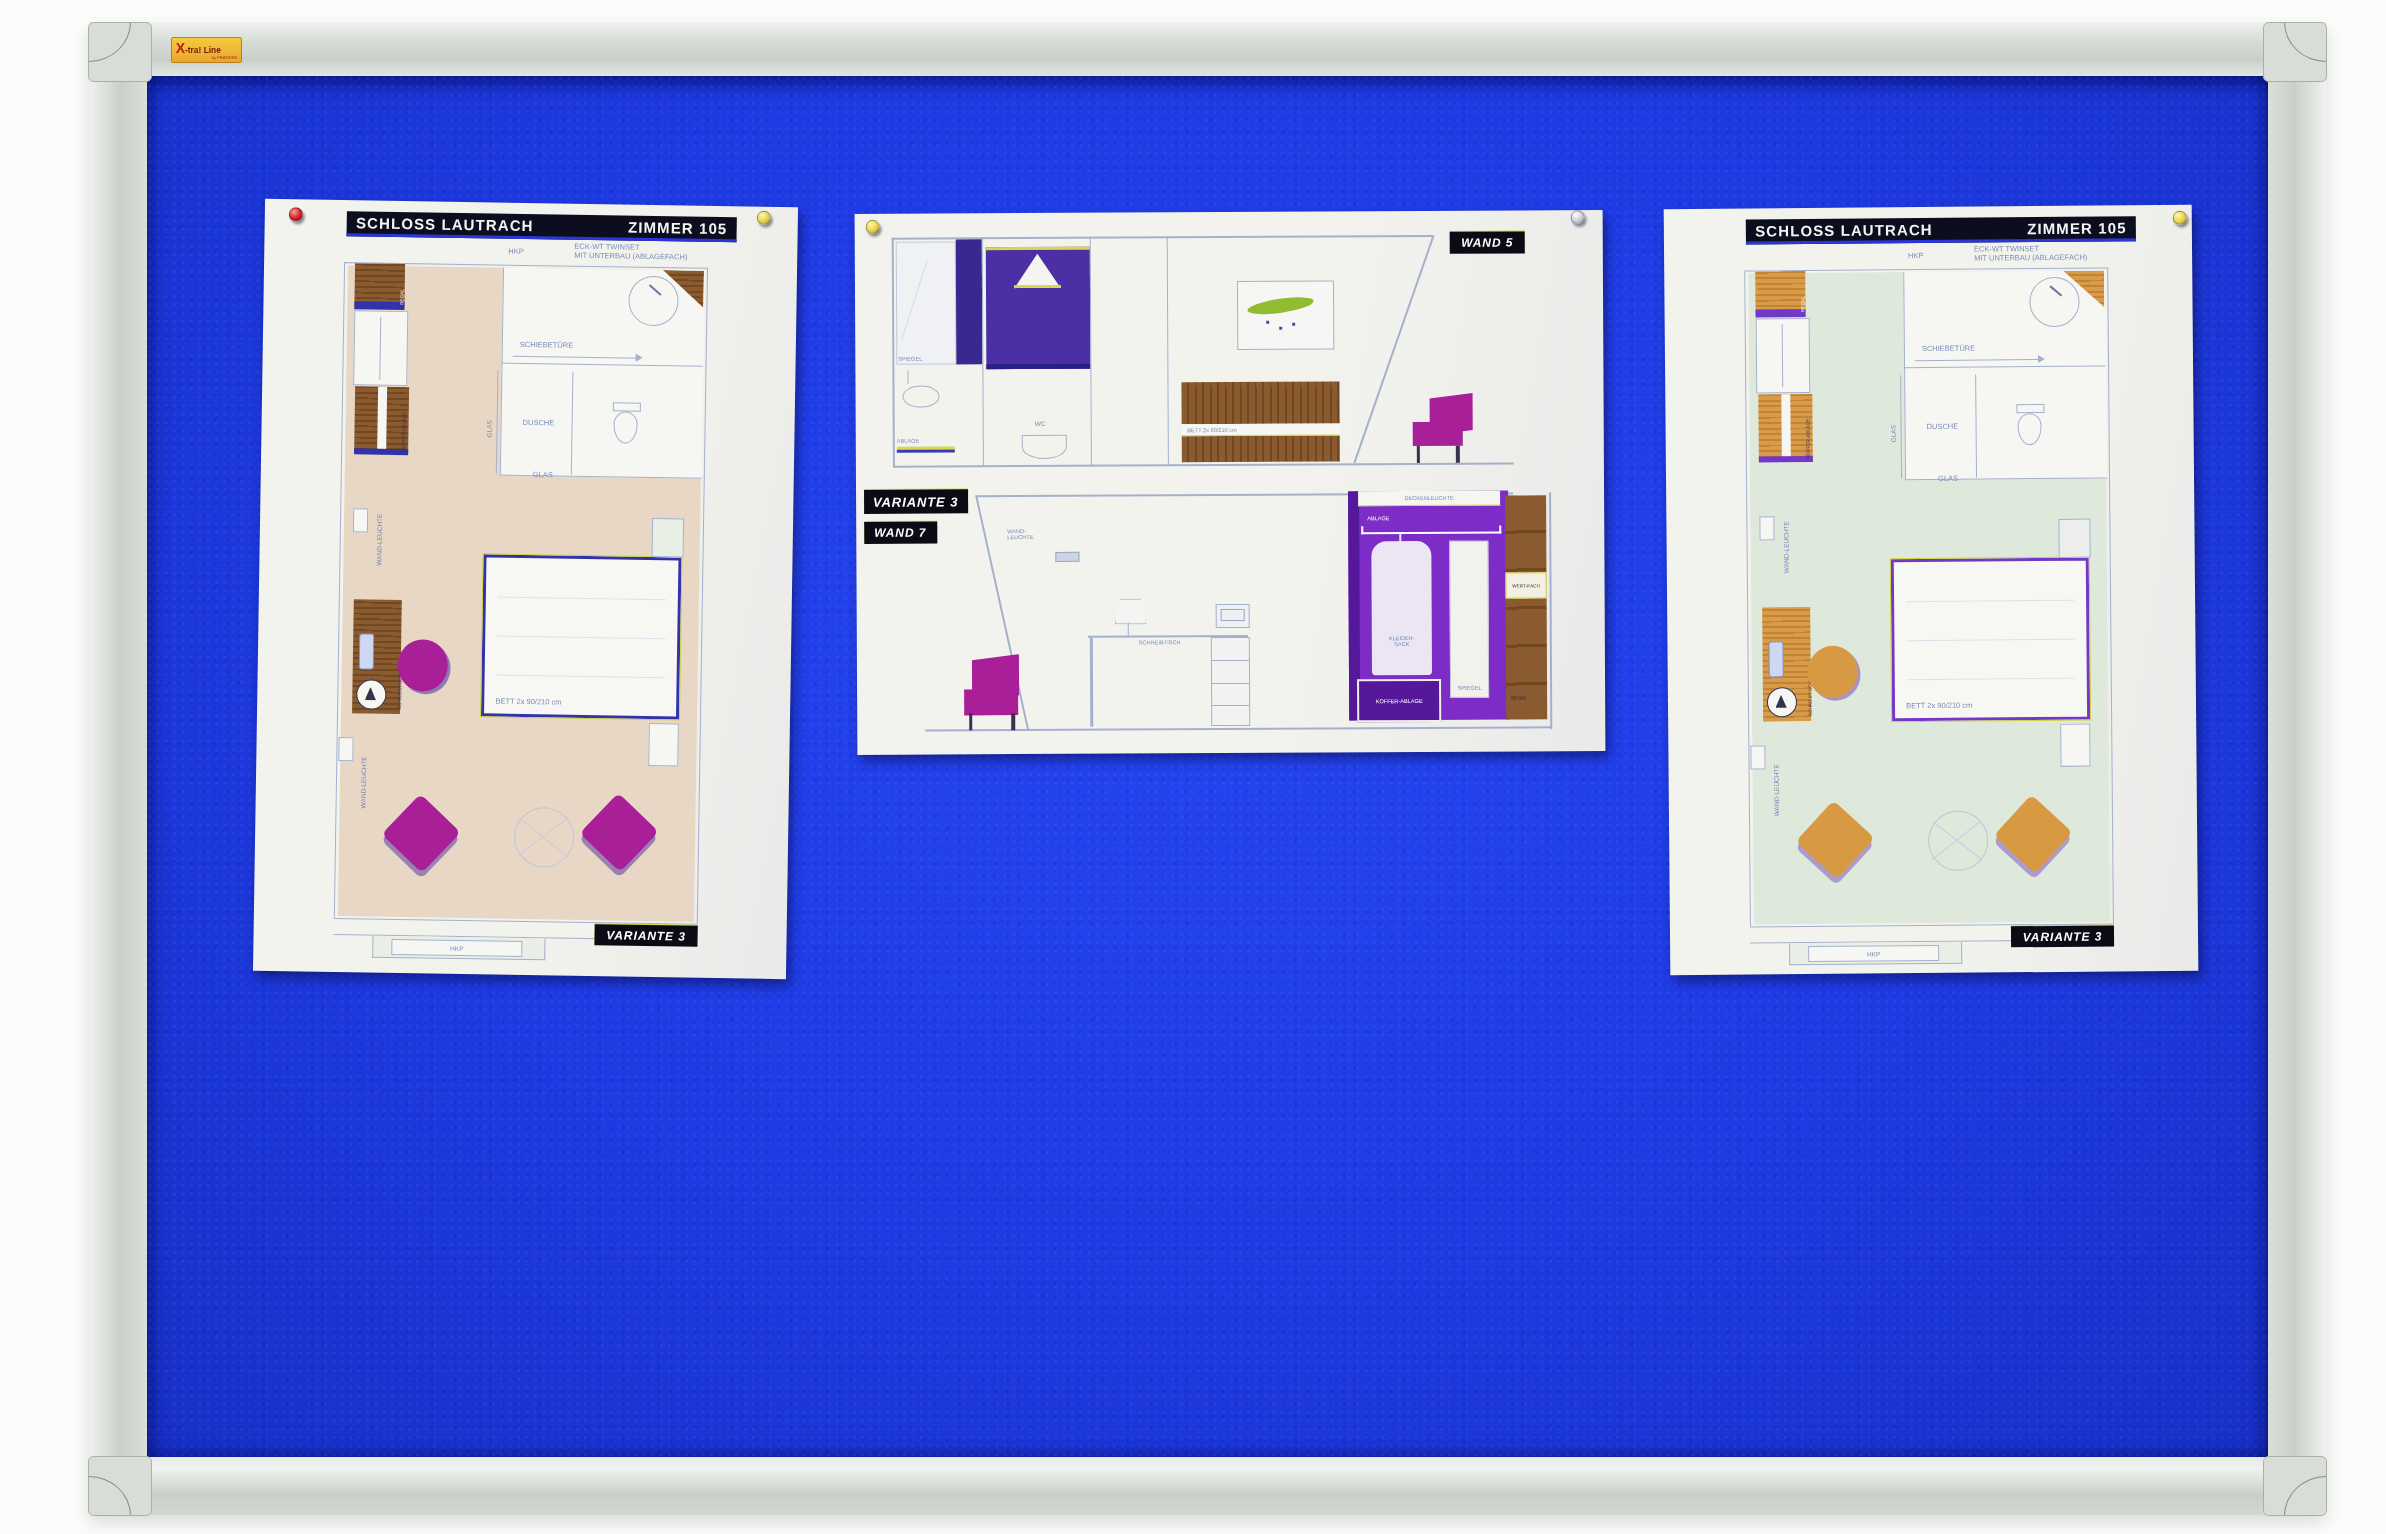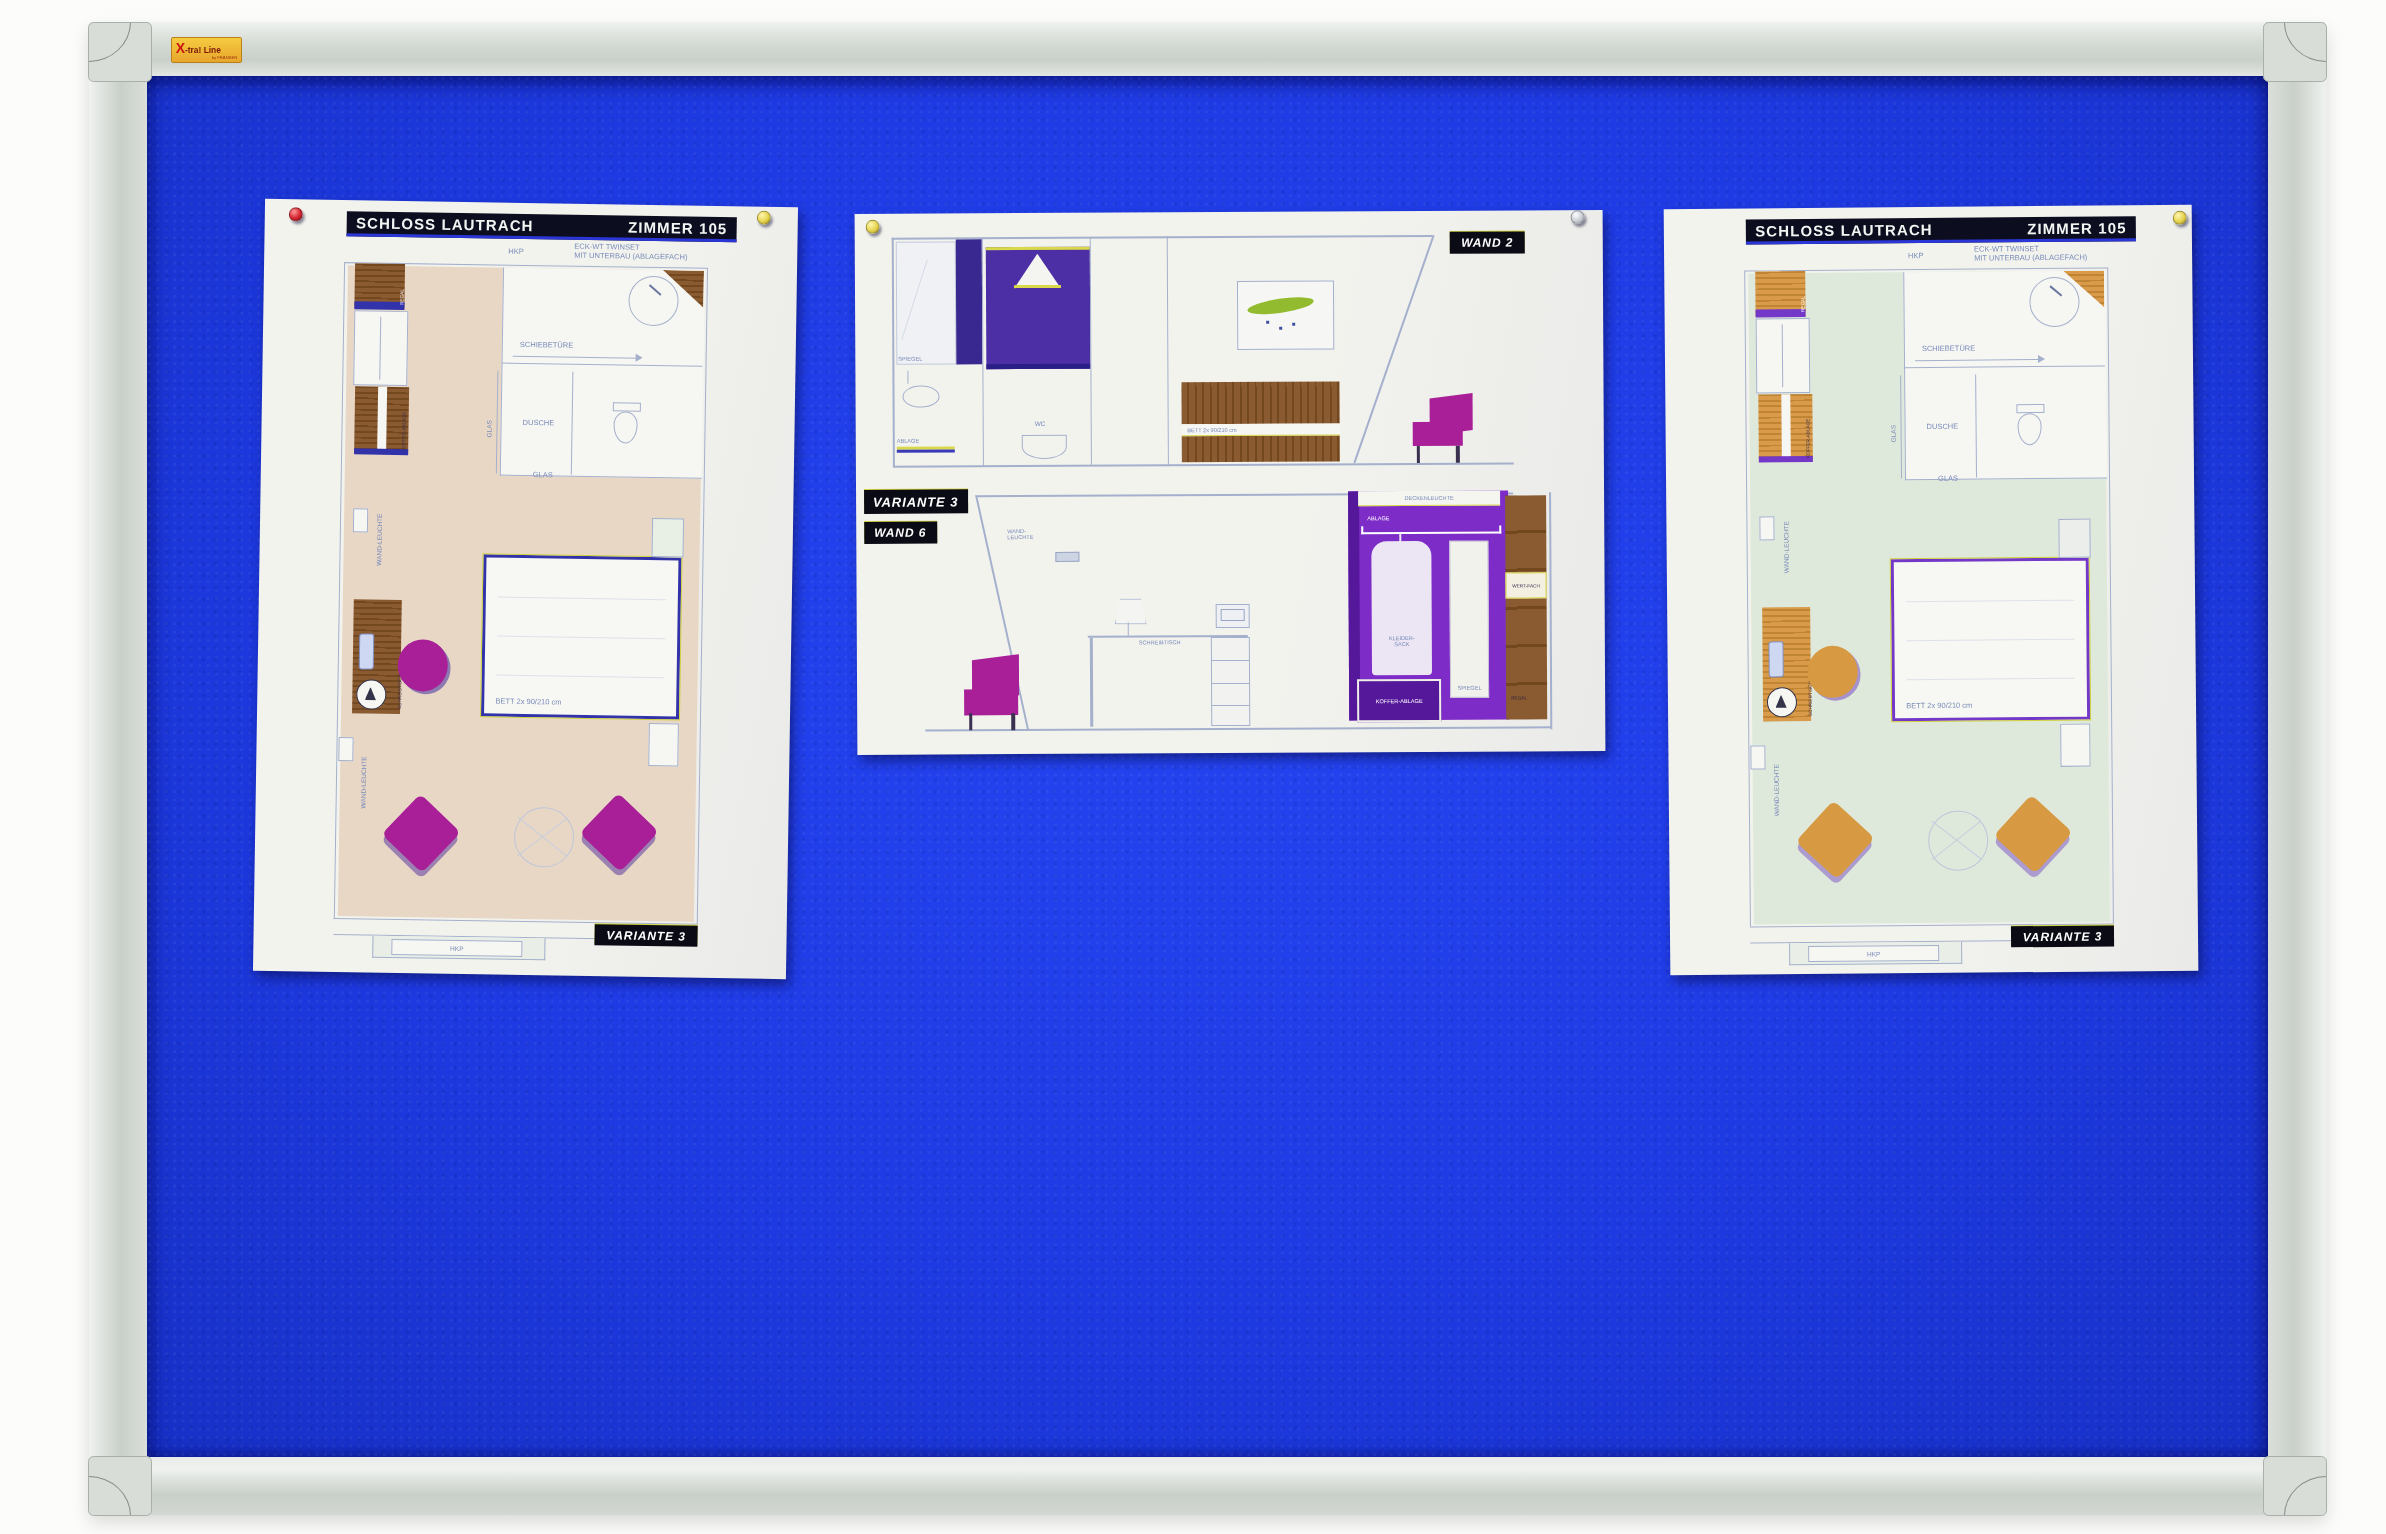--- a/index.html
+++ b/index.html
@@ -199,28 +199,28 @@
   <div class="a white" style="left:326px;top:212px;width:158px;height:11.2px;display:flex;align-items:center">
     <span class="t6" style="color:var(--labelBlue);padding-left:5.6px">BETT 2x 90/210 cm</span>
   </div>
   <div class="a wdm" style="left:326px;top:223px;width:158px;height:26px;border-top:1.9px solid #d8d84a"></div>
   <div class="a" style="left:557px;top:185px;width:60px;height:67px">
     <div style="position:absolute;left:17px;top:0;width:43px;height:37px;background:var(--magenta);transform:skewY(-7deg)"></div>
     <div style="position:absolute;left:0;top:26px;width:50px;height:24px;background:var(--magenta)"></div>
     <div style="position:absolute;left:3.7px;top:50px;width:3.7px;height:17px;background:#3a3050"></div>
     <div style="position:absolute;left:43px;top:50px;width:3.7px;height:17px;background:#3a3050"></div>
   </div>
-  <div class="lbl" style="left:595px;top:20.5px;width:75px;height:22.4px;font-size:12px">WAND 2</div>
+  <div class="lbl" style="left:595px;top:20.5px;width:75px;height:22.4px;font-size:12px">WAND 5</div>
 
   <div class="ln" style="left:121px;top:282px;width:536px;height:1.9px"></div>
   <div class="ln" style="left:693px;top:282px;width:1.9px;height:237px"></div>
   <div class="ln" style="left:68px;top:516px;width:626px;height:1.9px"></div>
   <div class="ln" style="left:119px;top:282px;width:1.9px;height:241px;transform:rotate(-12.2deg);transform-origin:top left"></div>
   <div class="lbl" style="left:7.5px;top:276px;width:104px;height:24px;font-size:13px">VARIANTE 3</div>
-  <div class="lbl" style="left:7.5px;top:308px;width:73px;height:22.4px;font-size:12px">WAND 6</div>
+  <div class="lbl" style="left:7.5px;top:308px;width:73px;height:22.4px;font-size:12px">WAND 7</div>
   <div class="t t6" style="left:151px;top:315px;width:41px">WAND-LEUCHTE</div>
   <div class="a" style="left:199px;top:339px;width:22.4px;height:7.5px;background:#cdd4e4;border:0.9px solid #9aa6c4"></div>
   <div class="a" style="left:107px;top:442px;width:65px;height:75px">
     <div style="position:absolute;left:7.5px;top:1.9px;width:47px;height:41px;background:var(--magenta);transform:skewY(-7deg)"></div>
     <div style="position:absolute;left:0;top:34px;width:54px;height:26px;background:var(--magenta)"></div>
     <div style="position:absolute;left:4.7px;top:58px;width:3.7px;height:17px;background:#3a3050"></div>
     <div style="position:absolute;left:47px;top:58px;width:3.7px;height:17px;background:#3a3050"></div>
   </div>
   <div class="ln" style="left:231px;top:423px;width:160px;height:1.9px"></div>
   <div class="ln" style="left:233px;top:425px;width:2.8px;height:89px"></div>

